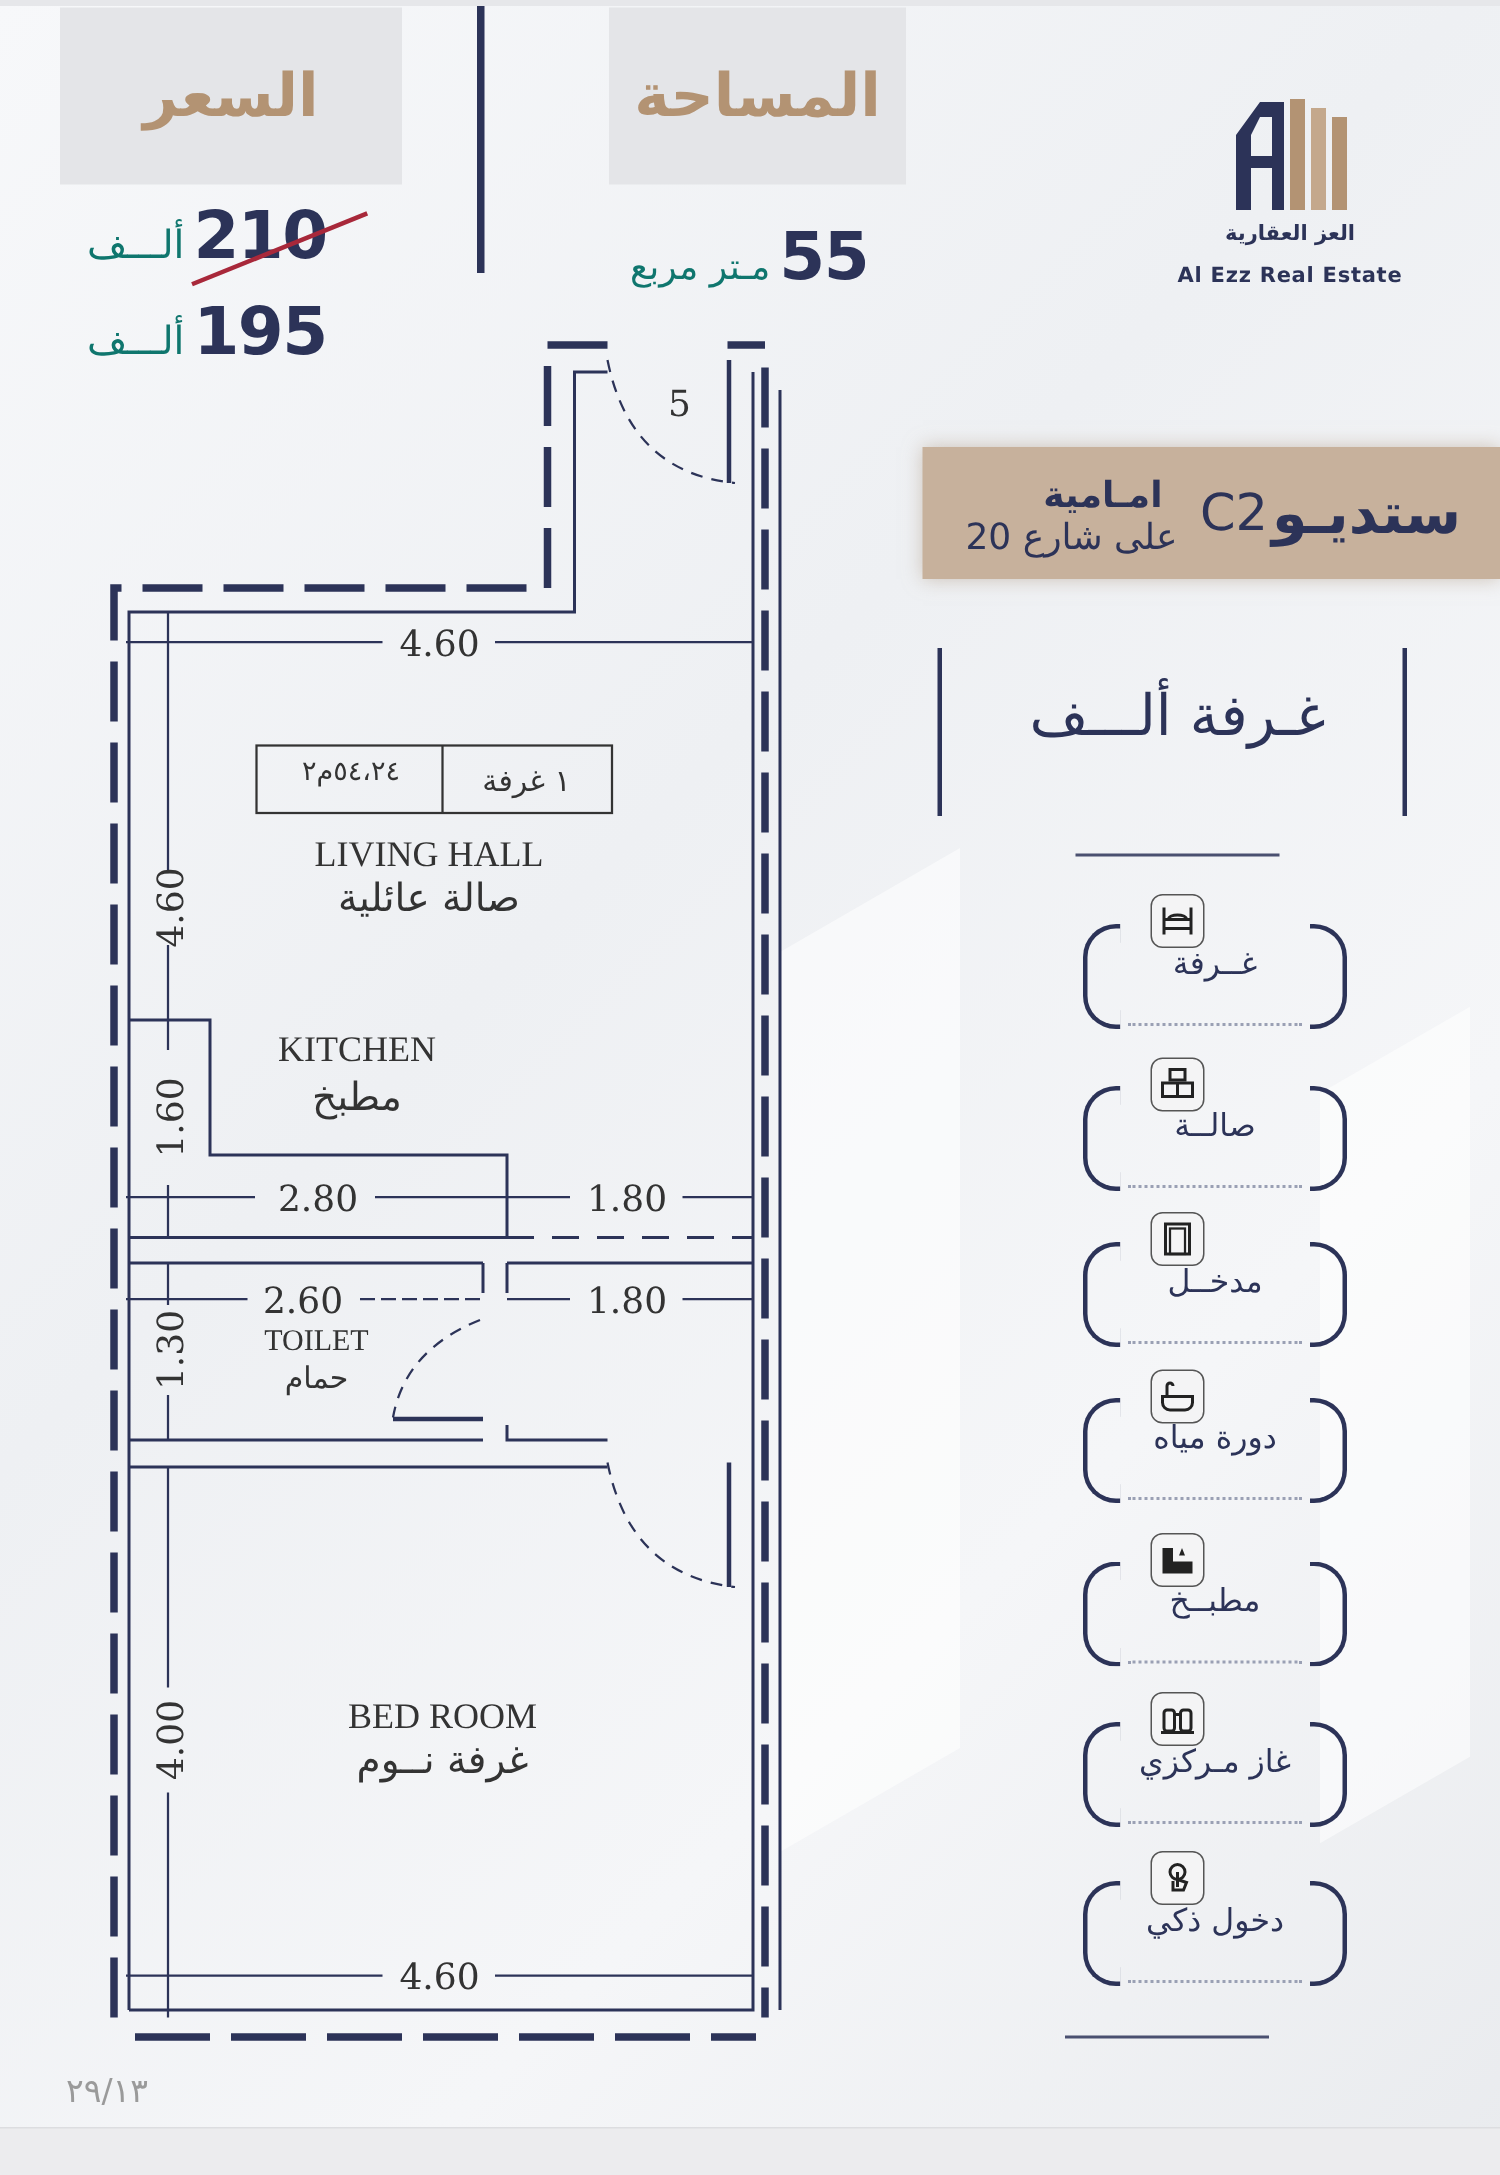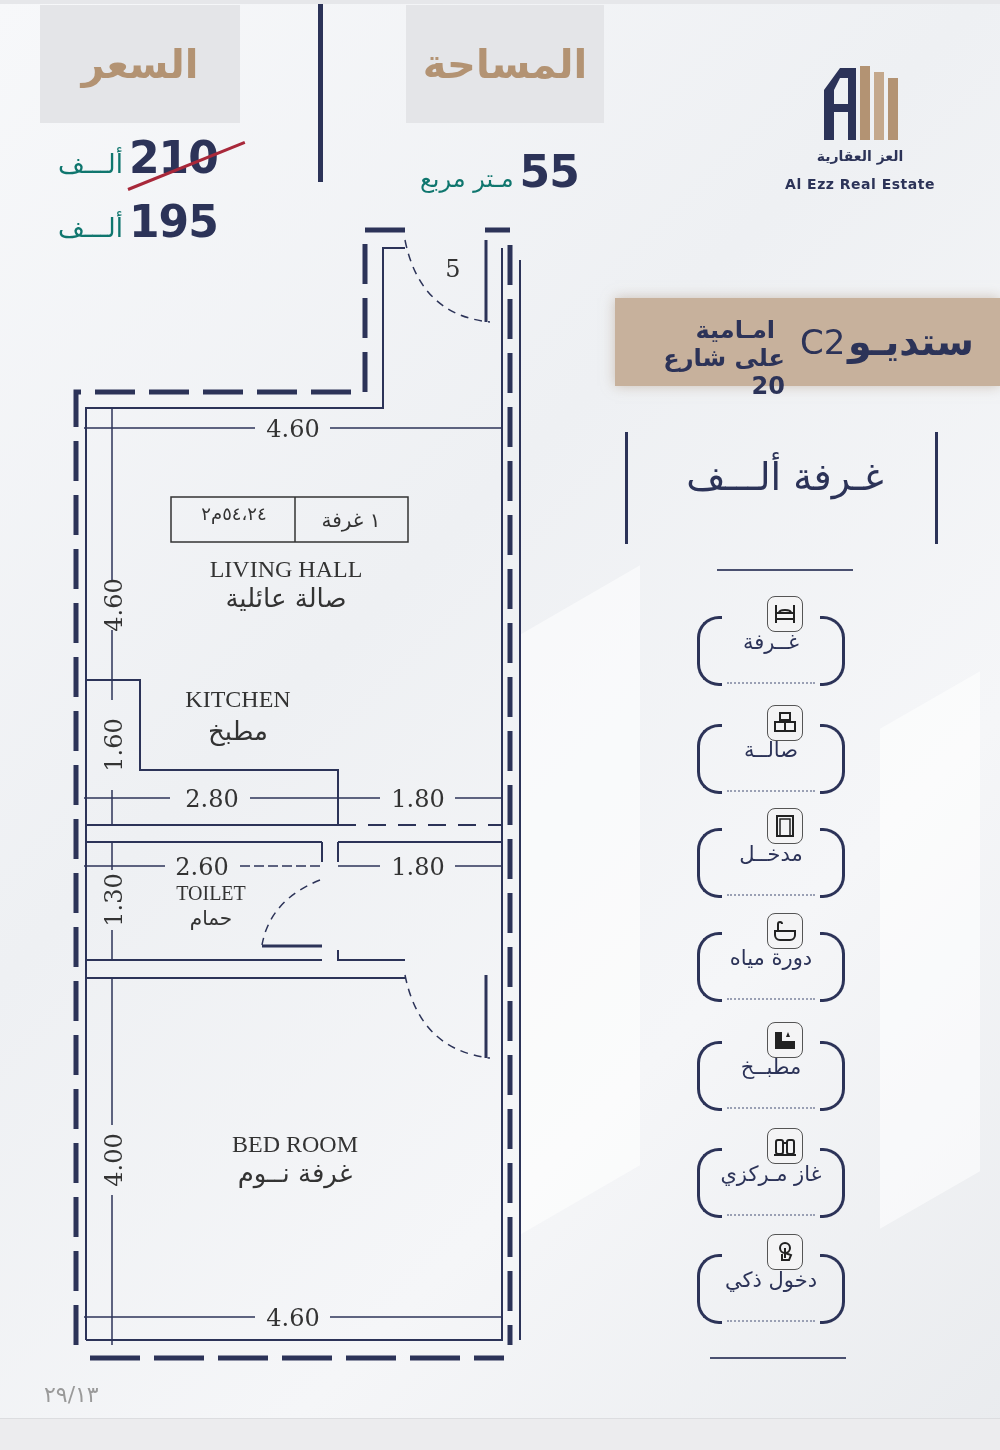--- a/index.html
+++ b/index.html
@@ -9,42 +9,42 @@
     font-family: "DejaVu Sans", sans-serif;
     color: #2c3358;
   }
   .topbar { position:absolute; left:0; top:0; width:1000px; height:4px; background:#e6e7ea; }
   .bottombar { position:absolute; left:0; top:1418px; width:1000px; height:32px; background:#ececee; border-top:1px solid #dcdde0; }
   .bg-shape { position:absolute; background:rgba(255,255,255,0.55); transform: skewY(-30deg); }
 
   .label-box { position:absolute; background:#e4e5e8; display:flex; align-items:center; justify-content:center; }
   .gold { color:#b39373; font-weight:bold; }
 
-  .price-label { left:40px; top:5px; width:200px; height:118px; font-size:40px; }
+  .price-label { left:40px; top:5px; width:228px; height:118px; font-size:40px; }
   .area-label { left:406px; top:5px; width:198px; height:118px; font-size:40px; }
   .vdivider { position:absolute; background:#2c3358; }
 
   .price-row { position:absolute; display:flex; align-items:baseline; direction:ltr; gap:6px; }
   .price-num { font-size:44px; font-weight:bold; color:#2c3358; letter-spacing:-1px; }
   .price-unit { font-size:26px; color:#0f766e;text-align:right; }
   .strike { position:absolute; height:3px; background:#a8283a; transform-origin:left center; }
 
   .logo { position:absolute; left:780px; top:60px; width:160px; height:140px; }
   .logo-ar { position:absolute; left:0; top:88px; width:160px; text-align:center; font-size:14px; font-weight:bold; color:#2c3358; }
   .logo-en { position:absolute; left:0; top:116px; width:160px; text-align:center; font-size:14px; font-weight:bold; color:#2c3358; letter-spacing:0.5px; }
 
   .banner { position:absolute; left:615px; top:298px; width:385px; height:88px; background:#c7b19c; box-shadow: 0 0 12px rgba(180,160,140,0.6); }
   .banner-main { position:absolute; right:26px; top:22px; font-size:38px; font-weight:bold; color:#2c3358; direction:rtl; }
   .banner-code { position:absolute; left:185px; top:24px; font-size:34px; color:#2c3358; }
   .banner-sub1 { position:absolute; left:20px; top:8px; width:140px; text-align:right; font-size:24px; font-weight:bold; color:#2c3358;margin-top:10px; }
-  .banner-sub2 { position:absolute; left:20px; top:46px; width:150px; text-align:right; font-size:24px; font-weight:bold; color:#2c3358; }
+  .banner-sub2 { position:absolute; left:20px; top:46px; width:150px; text-align:right; font-size:24px; font-weight:normal; color:#2c3358; }
 
   .type-title { position:absolute; left:640px; top:455px; width:290px; text-align:center; font-size:38px; color:#2c3358; }
 
-  .feature { position:absolute; left:697px; width:148px; height:70px; }
+  .feature { position:absolute; left:722px; width:176px; height:70px; }
   .feature .bracket-l, .feature .bracket-r { position:absolute; top:0; width:22px; height:64px; border:3px solid #2c3358; }
   .feature .bracket-l { left:0; border-right:none; border-radius: 22px 0 0 22px; }
   .feature .bracket-r { right:0; border-left:none; border-radius: 0 22px 22px 0; }
   .feature .dots { position:absolute; left:30px; right:30px; top:66px; border-top:2px dotted #9aa0b4; }
   .feature .flabel { position:absolute; left:22px; right:22px; top:14px; text-align:center; font-size:21px; color:#2c3358; }
   .ficon { position:absolute; left:68px; width:34px; height:34px; border:1.5px solid #555; border-radius:8px; background:#f4f4f5; display:flex; align-items:center; justify-content:center; }
   .hline { position:absolute; height:2px; background:#4a5070; }
 
   .plan { position:absolute; left:0; top:0; width:560px; height:1420px; }
   .dim { font-family: "DejaVu Serif", serif; font-size:24px; fill:#333; }

